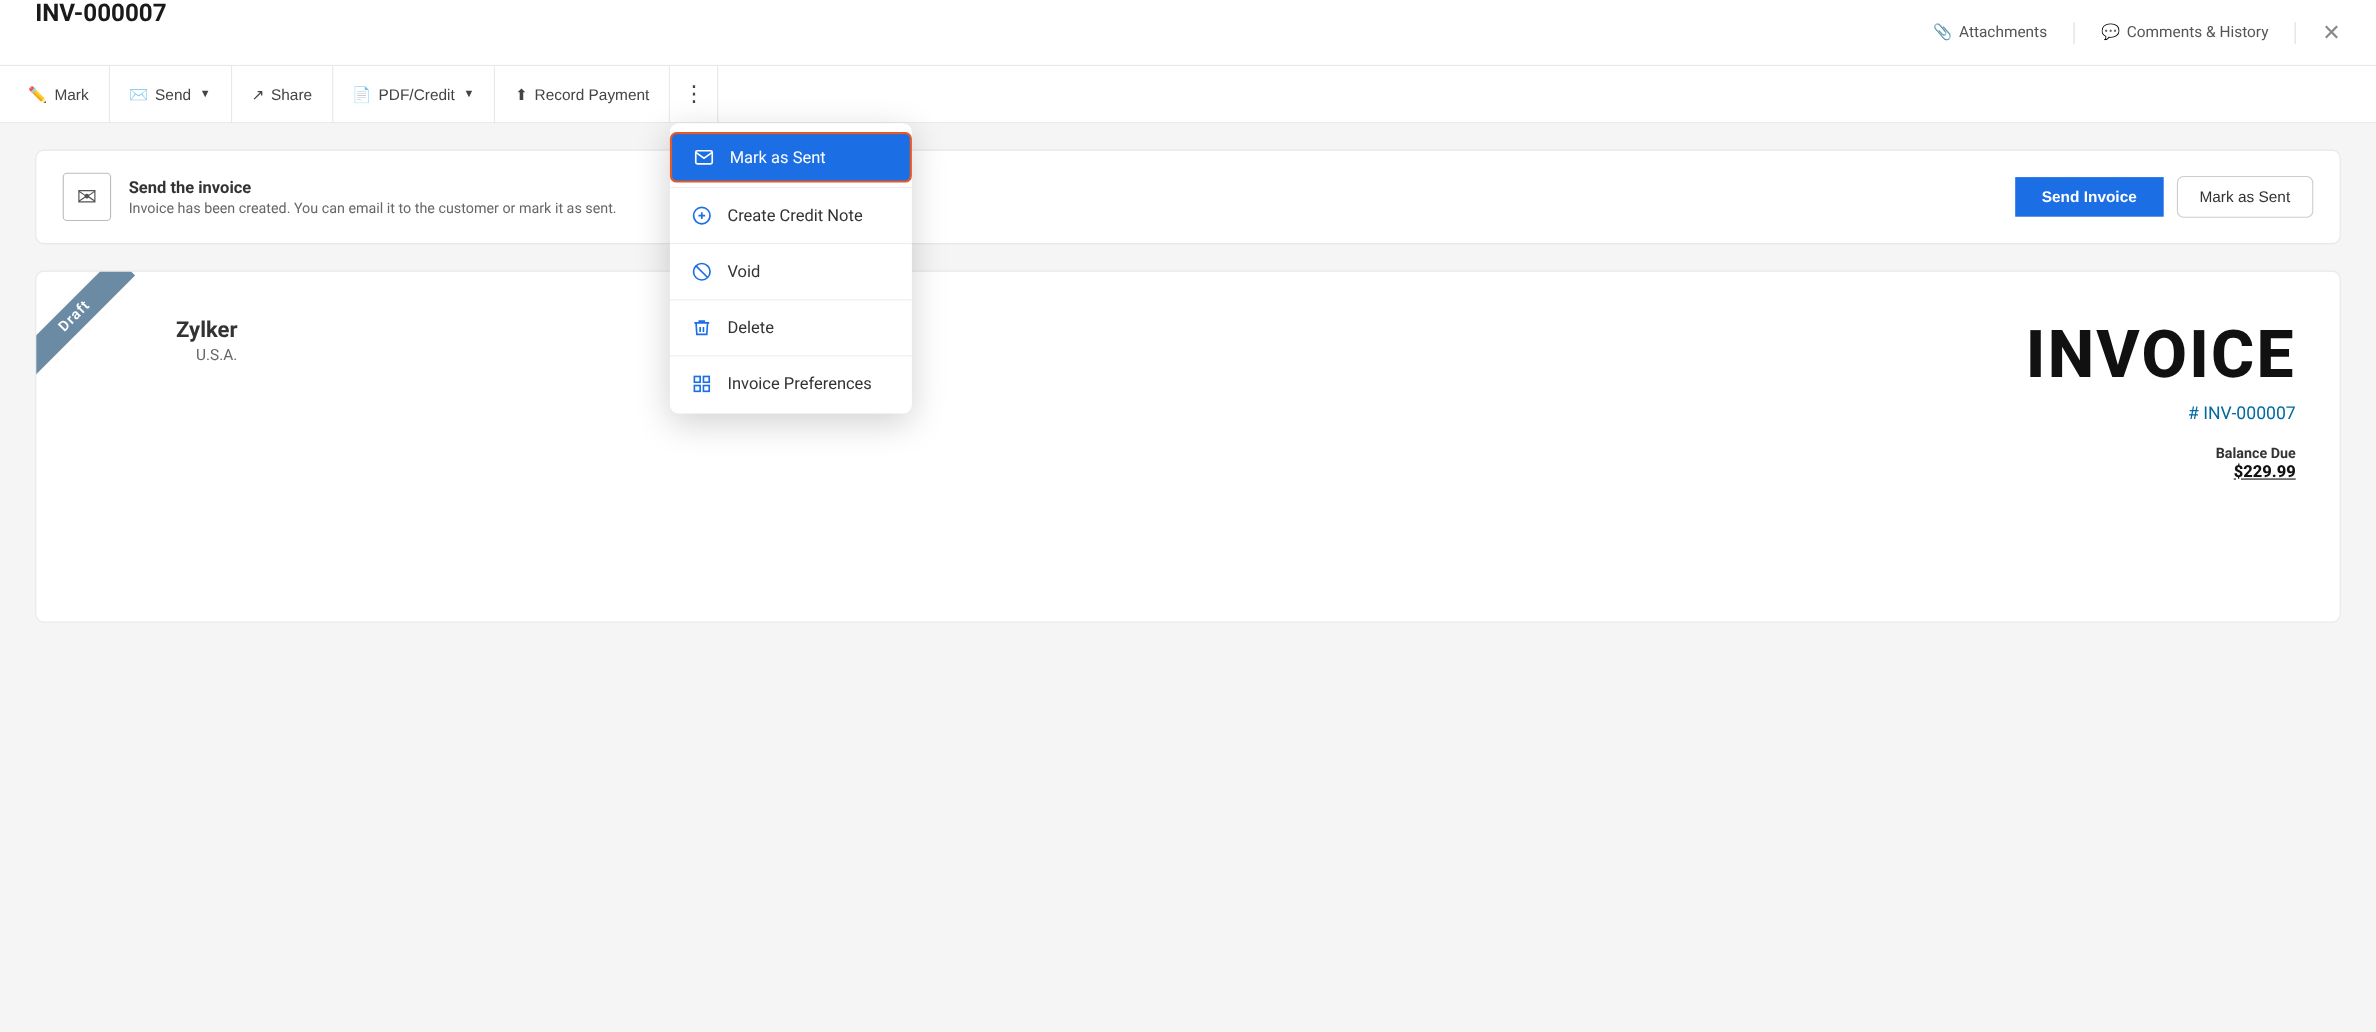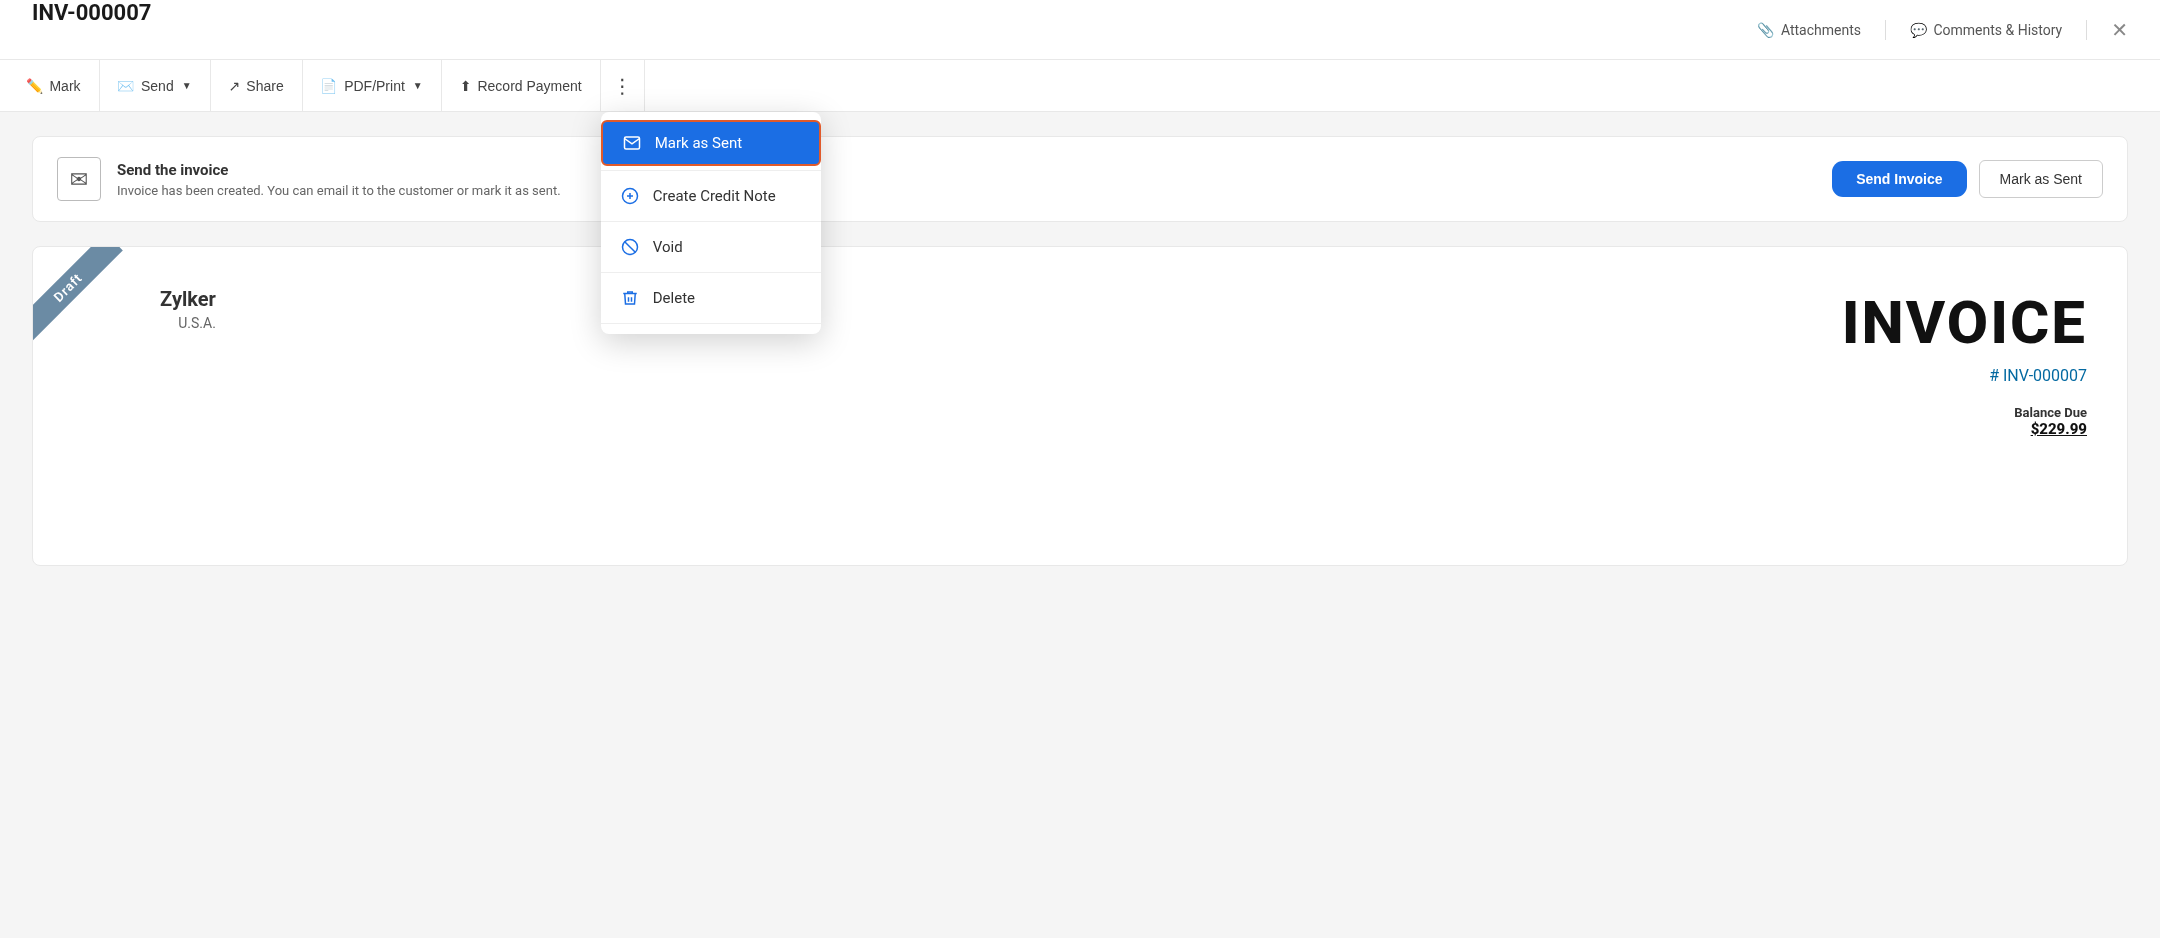--- a/index.html
+++ b/index.html
@@ -178,21 +178,21 @@
     }
     .alert-right {
       display: flex;
       align-items: center;
       gap: 12px;
     }
     .btn-primary {
       background: #1b6ee4;
       color: #fff;
       border: none;
-      border-radius: 11px;
+      border-radius: 0;
       padding: 10px 24px;
       font-size: 14px;
       font-weight: 600;
       cursor: pointer;
     }
     .btn-secondary {
       background: #fff;
       color: #333;
       border: 1px solid #ccc;
       border-radius: 6px;
@@ -316,21 +316,21 @@
     <span>✉️</span>
     <span>Send</span>
     <span class="caret">▼</span>
   </button>
   <button class="toolbar-btn">
     <span>↗</span>
     <span>Share</span>
   </button>
   <button class="toolbar-btn">
     <span>📄</span>
-    <span>PDF/Print</span>
+    <span>PDF/Credit</span>
     <span class="caret">▼</span>
   </button>
   <button class="toolbar-btn">
     <span>⬆</span>
     <span>Record Payment</span>
   </button>
 
   <div class="more-btn-container">
     <button class="toolbar-more">⋮</button>
 
@@ -380,20 +380,31 @@
             <path d="M19 6l-1 14H6L5 6"></path>
             <path d="M10 11v6M14 11v6"></path>
             <path d="M9 6V4h6v2"></path>
           </svg>
         </span>
         <span>Delete</span>
       </div>
 
       <div class="dropdown-divider"></div>
 
+      <div class="dropdown-item">
+        <span class="item-icon">
+          <svg width="18" height="18" viewBox="0 0 24 24" fill="none" stroke="#1b6ee4" stroke-width="2">
+            <rect x="3" y="3" width="7" height="7"></rect>
+            <rect x="14" y="3" width="7" height="7"></rect>
+            <rect x="14" y="14" width="7" height="7"></rect>
+            <rect x="3" y="14" width="7" height="7"></rect>
+          </svg>
+        </span>
+        <span>Invoice Preferences</span>
+      </div>
     </div>
   </div>
 </div>
 
 <div class="main">
 
   <div class="alert-banner">
     <div class="alert-left">
       <div class="alert-icon">✉</div>
       <div>

